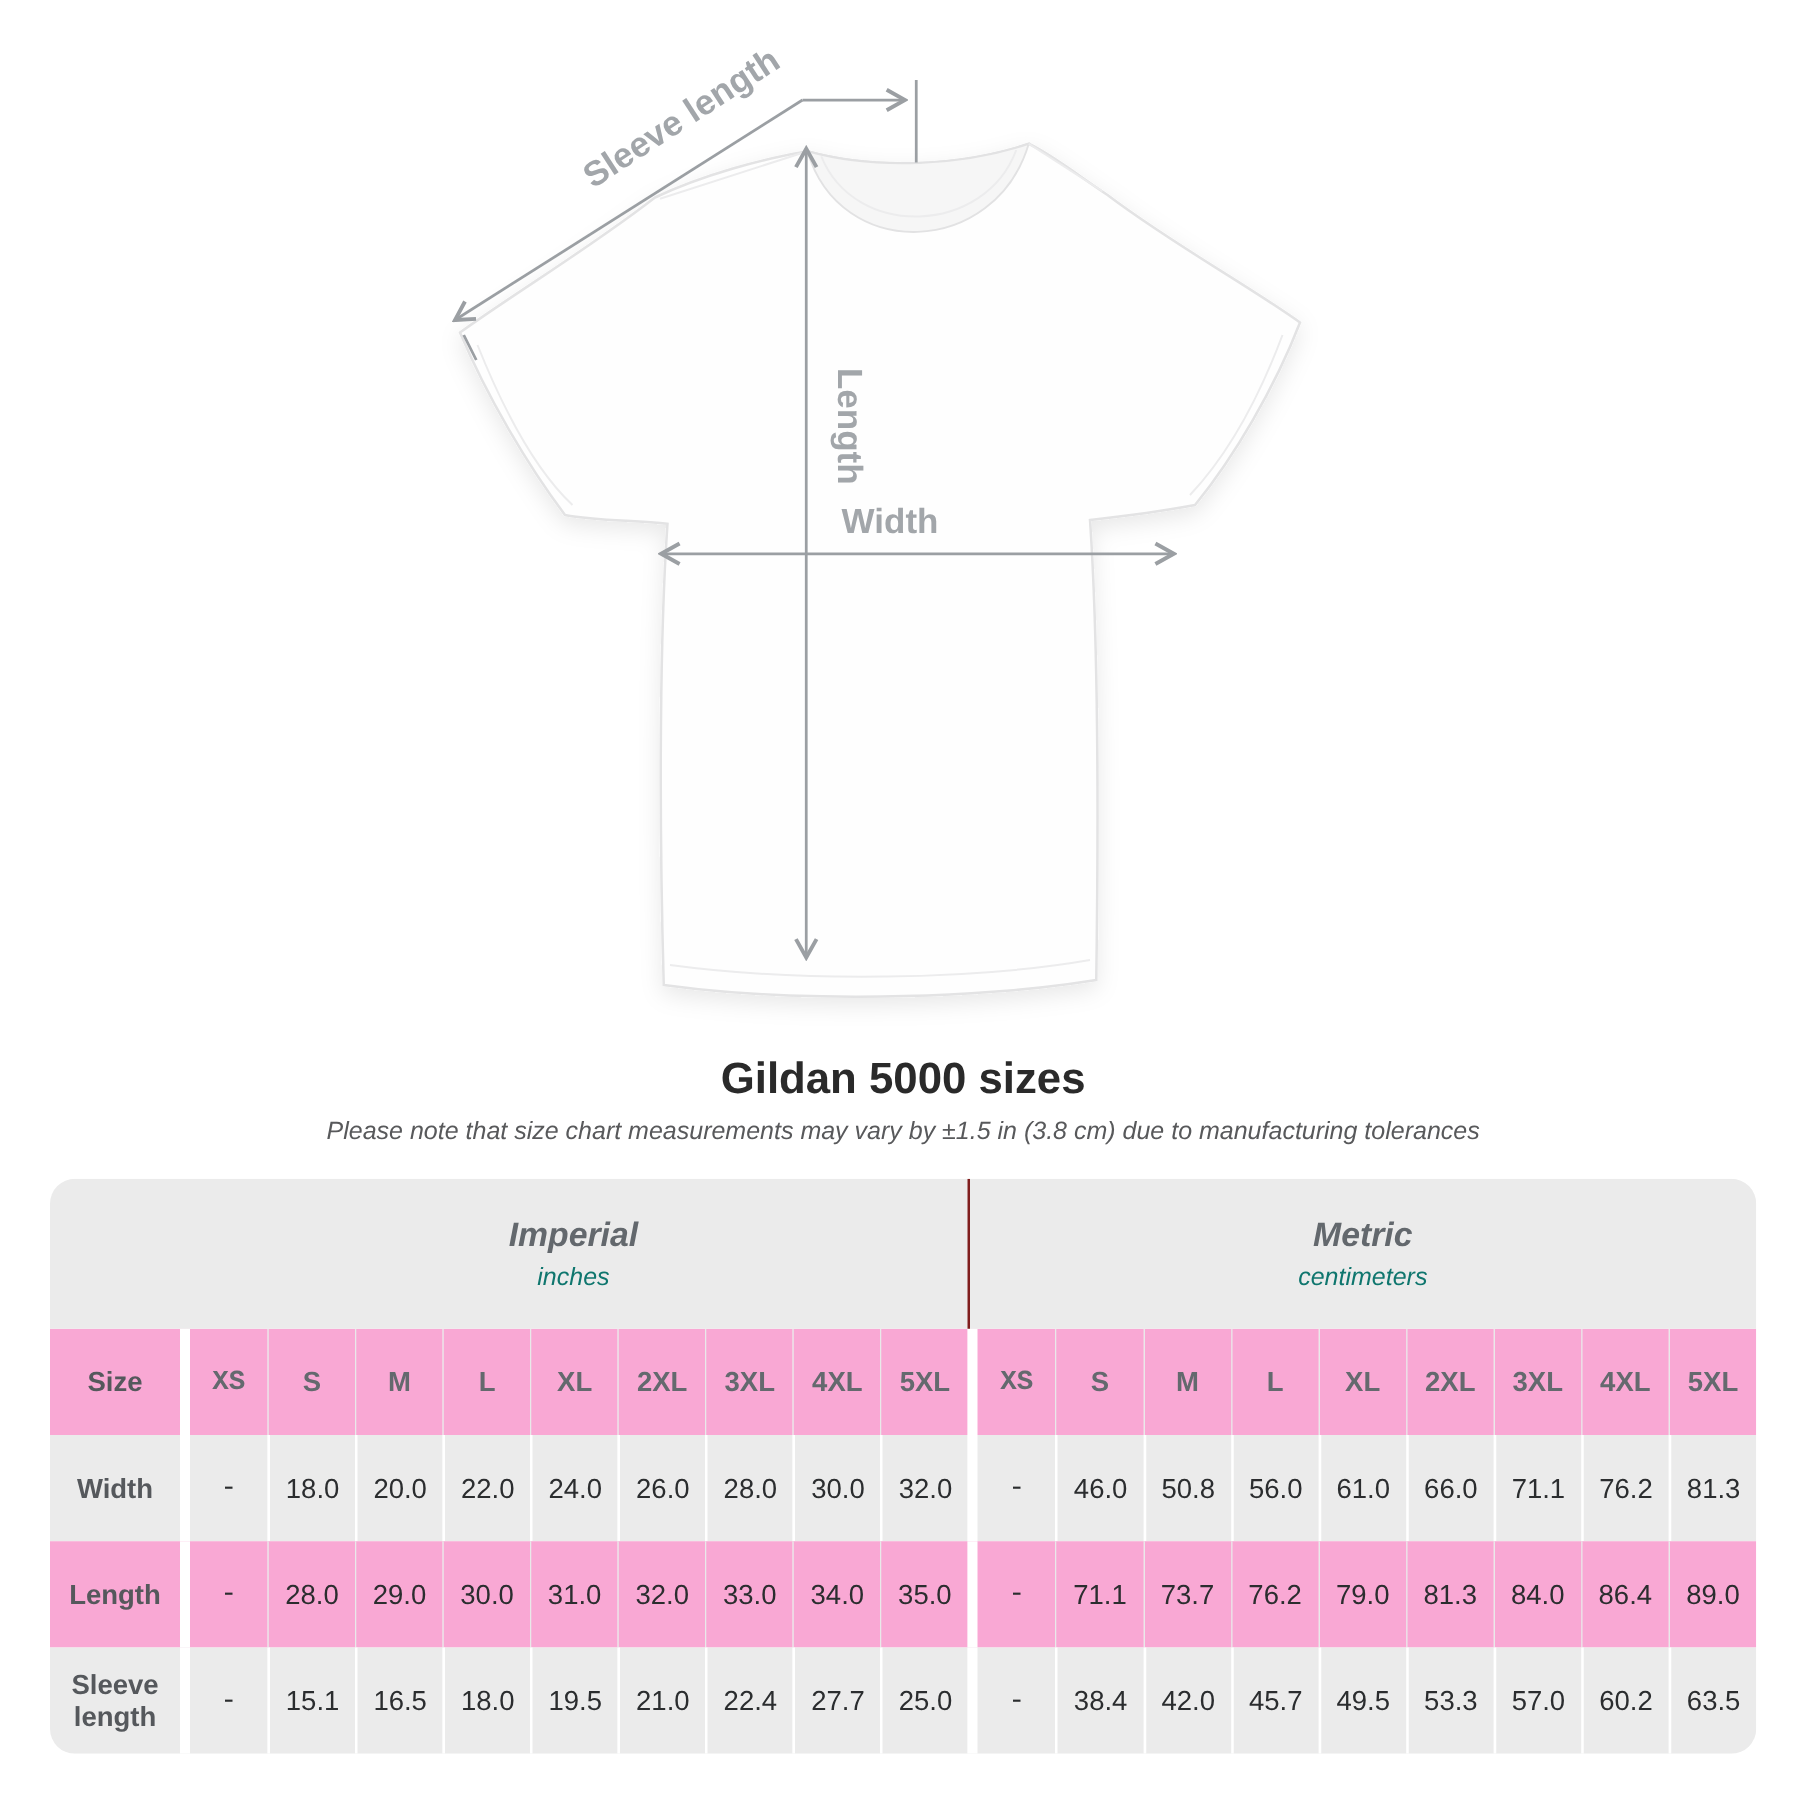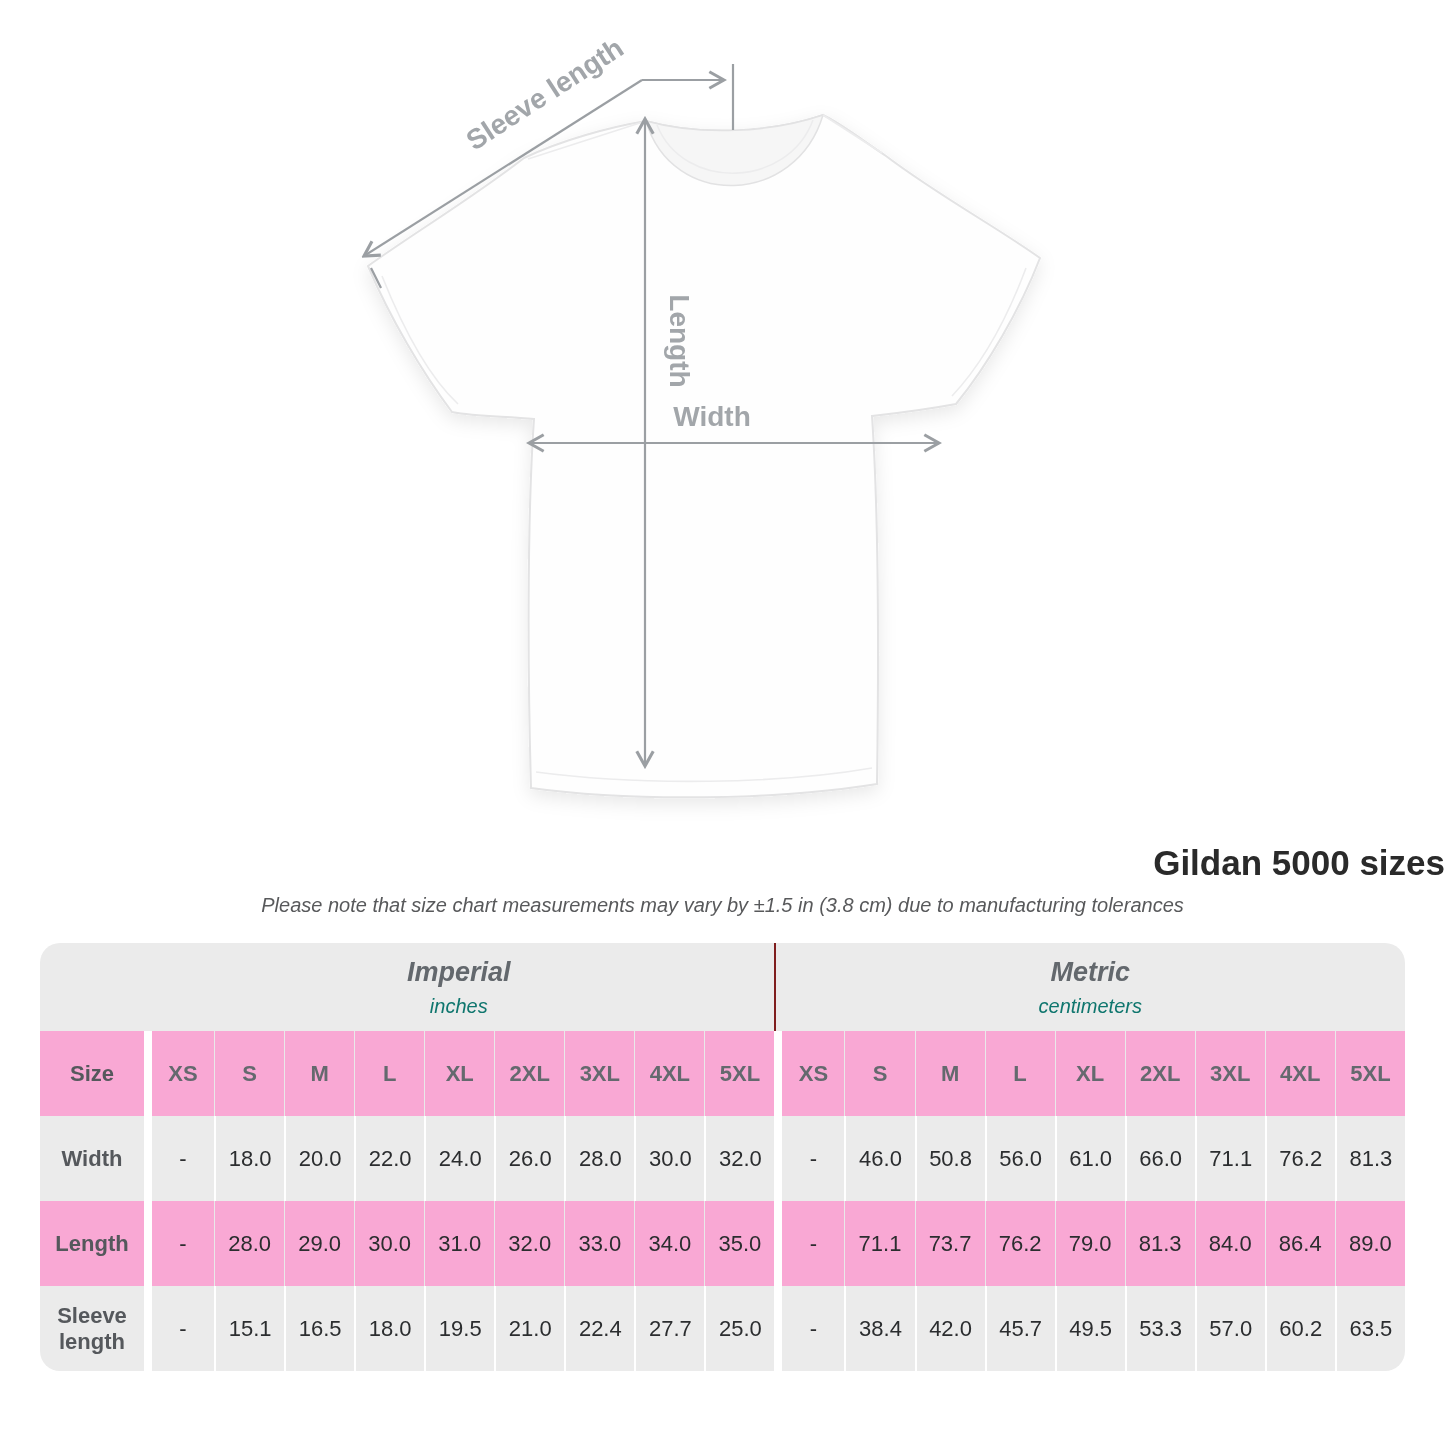--- a/index.html
+++ b/index.html
@@ -7,39 +7,39 @@
         font-family:"Liberation Sans",sans-serif;}
   
   svg.diagram{display:block;width:1445px;height:838px;}
   .shirt-body{fill:#fefefe;stroke:#e3e3e4;stroke-width:2;}
   .collar-hole{fill:#f6f6f6;stroke:#e2e2e3;stroke-width:1.5;}
   .seam{fill:none;stroke:#ececed;stroke-width:1.6;}
   .measure line{stroke:#9b9fa3;stroke-width:2.2;}
   .measure text{font-family:"Liberation Sans",sans-serif;font-weight:bold;font-size:28px;
                 fill:#a2a6aa;text-anchor:middle;}
   
-  .title{margin-top:4px;text-align:right;font-size:35px;font-weight:bold;color:#2a2a2a;line-height:42px;}
+  .title{margin-top:4px;text-align:center;font-size:35px;font-weight:bold;color:#2a2a2a;line-height:42px;}
   .note{margin-top:8px;text-align:center;font-style:italic;font-size:20px;color:#58595b;line-height:26px;}
   
   .table-wrap{margin:25px 40px 0 40px;width:1365px;border-radius:20px;overflow:hidden;}
-  .band{display:flex;height:88px;}
+  .band{display:flex;height:120px;}
   .band-spacer{width:104px;background:#ebebeb;}
   .band-half{flex:1 1 0;background:#ebebeb;display:flex;flex-direction:column;
              align-items:center;justify-content:center;}
   .band-half.metric{border-left:2px solid #7f1d1d;}
   .band-name{font-size:27px;font-weight:bold;font-style:italic;color:#63686d;}
   .band-unit{margin-top:7px;font-size:20px;font-style:italic;color:#0f766e;}
   table.size-chart{width:100%;border-collapse:separate;border-spacing:0;table-layout:fixed;}
   table.size-chart th,table.size-chart td{height:85px;text-align:center;vertical-align:middle;
       padding:0;box-sizing:border-box;}
   tr.plain{background:#f9a8d4;}
   tr.shade{background:#ebebeb;}
   tr.plain > *:not(:first-child){border-left:1px solid #e9e9e9;}
   tr.shade > *:not(:first-child){border-left:2px solid #ffffff;}
-  tr.plain > .gstart, tr.shade > .gstart{border-left:8px solid #ffffff;}
+  tr.plain > .gstart, tr.shade > .gstart{border-left:8px solid #ffffff;font-family:Liberation Mono, monospace;}
   .rowlabel{font-size:22px;font-weight:bold;color:#55585c;}
   .szh{font-size:22px;font-weight:bold;color:#64696e;}
   td{font-size:22px;font-weight:normal;color:#2b2d2f;}
 </style>
 </head>
 <body>
 
 <div class="page">
 
   <svg class="diagram" viewBox="0 0 1445 838">

